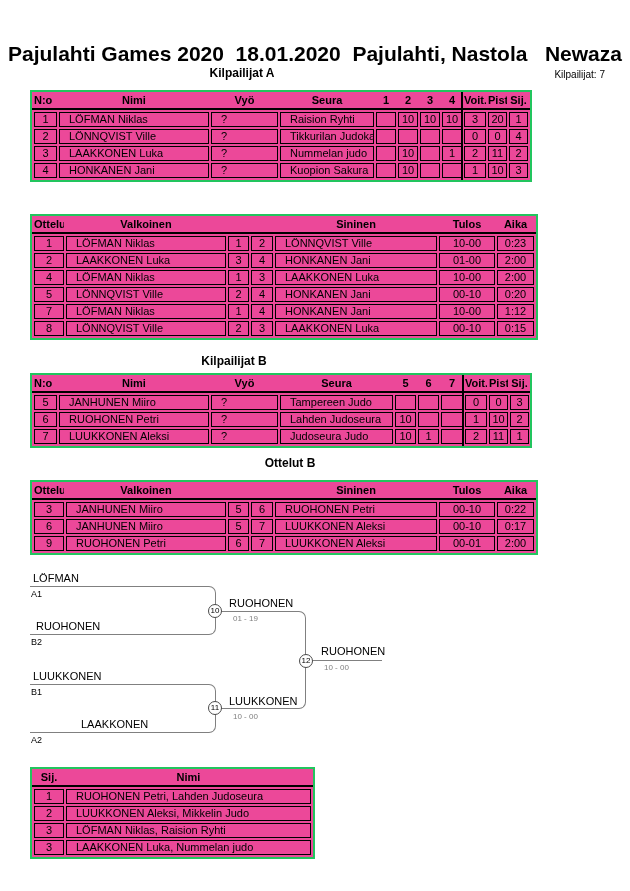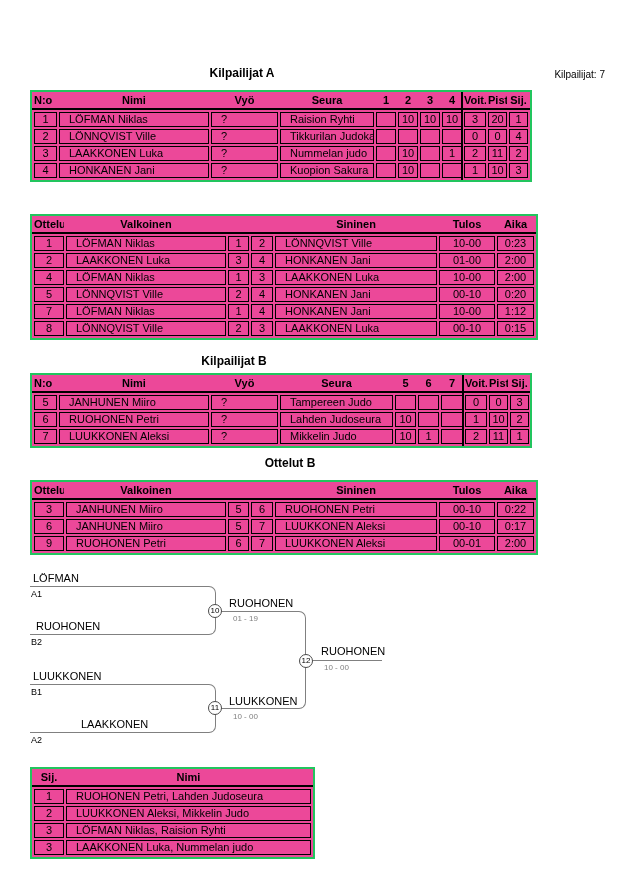--- a/index.html
+++ b/index.html
@@ -40,20 +40,21 @@
   .cols-pa{grid-template-columns:23px 150px 67px 94px 20px 20px 20px 20px 22px 19px 19px;}
   .cols-pb{grid-template-columns:23px 150px 67px 113px 21px 21px 22px 22px 19px 19px;}
   .cols-m {grid-template-columns:30px 160px 21px 22px 162px 56px 37px;}
   .cols-r {grid-template-columns:30px 245px;}
 </style>
 </head>
 <body>
 
 <div class="page">
 
+  <div class="main-title">Pajulahti Games 2020  18.01.2020  Pajulahti, Nastola   Newaza</div>
 
   <div class="sec-title" style="left:42px;top:66px;width:400px;">Kilpailijat A</div>
   <div class="count-label" style="left:450px;top:69px;width:155px;">Kilpailijat: 7</div>
 
   <div class="tbl" style="left:30px;top:90px;width:502px;">
     <div class="thead cols-pa">
       <span class="hl">N:o</span>
       <span class="hc">Nimi</span>
       <span class="hc">Vyö</span>
       <span class="hc">Seura</span>
@@ -213,21 +214,21 @@
       <div class="cell c">10</div>
       <div class="cell c"></div>
       <div class="cell c"></div>
       <div class="cell c">1</div>
       <div class="cell c">10</div>
       <div class="cell c">2</div>
 
       <div class="cell c">7</div>
       <div class="cell l">LUUKKONEN Aleksi</div>
       <div class="cell l">?</div>
-      <div class="cell l">Mikkelin Judo</div>
+      <div class="cell l">Judoseura Judo</div>
       <div class="cell c">10</div>
       <div class="cell c">1</div>
       <div class="cell c"></div>
       <div class="cell c">2</div>
       <div class="cell c">11</div>
       <div class="cell c">1</div>
     </div>
     <div class="vsep" style="left:430px;"></div>
   </div>
 

